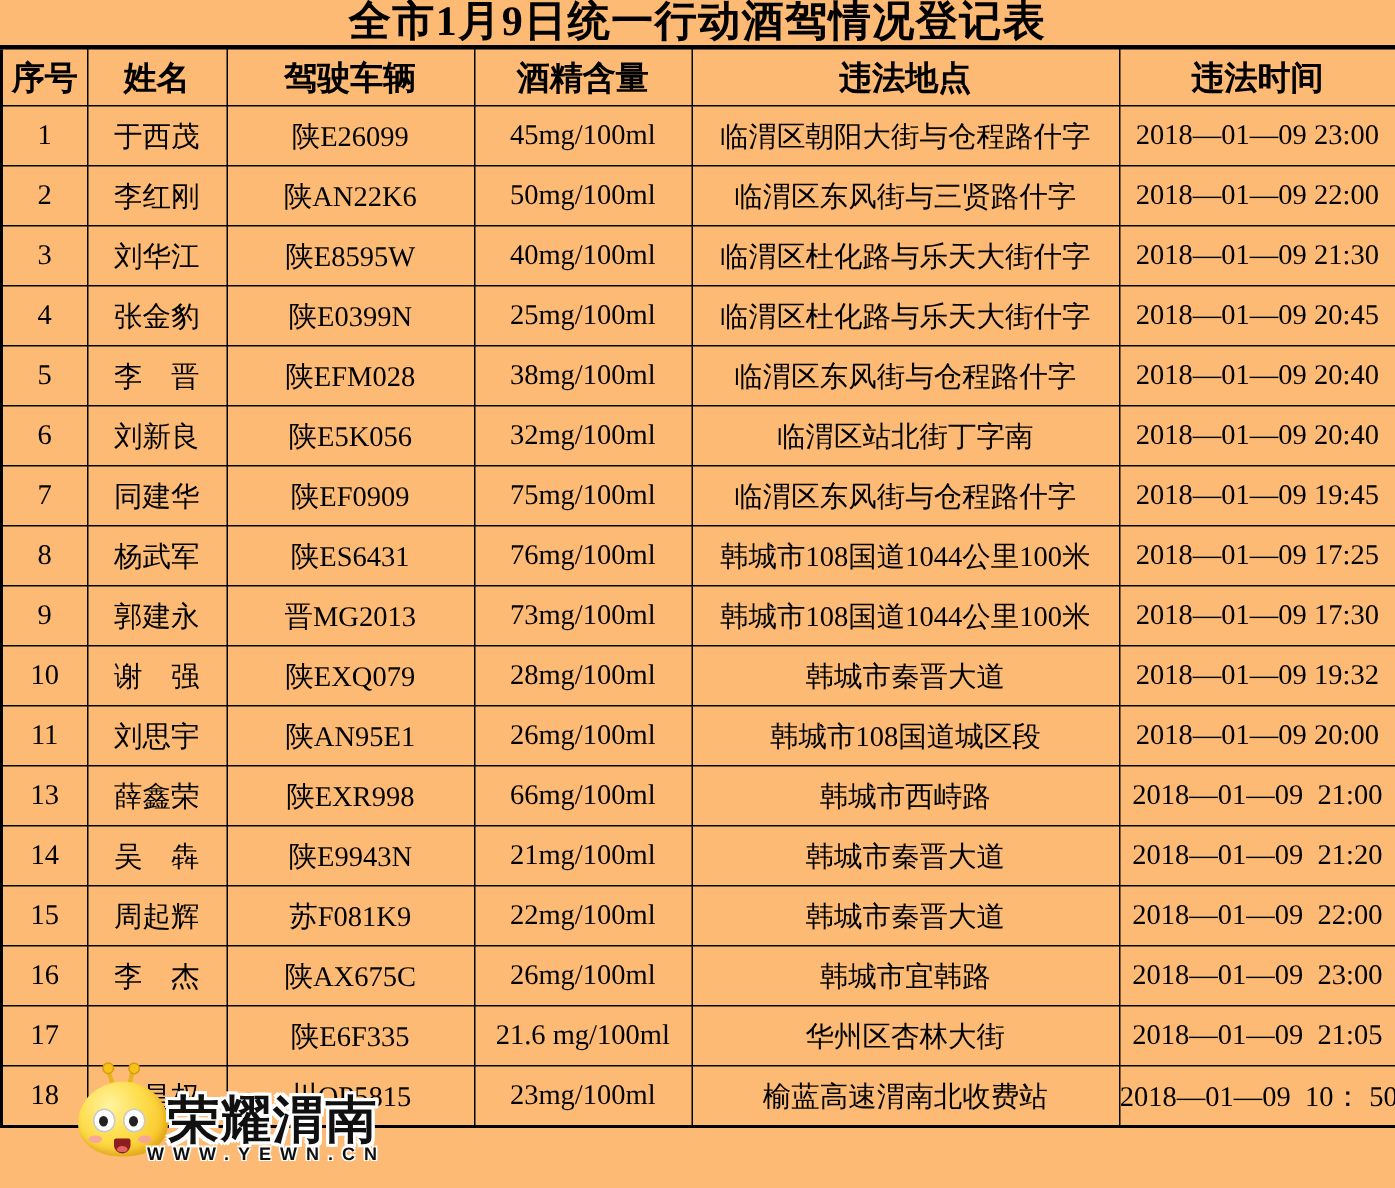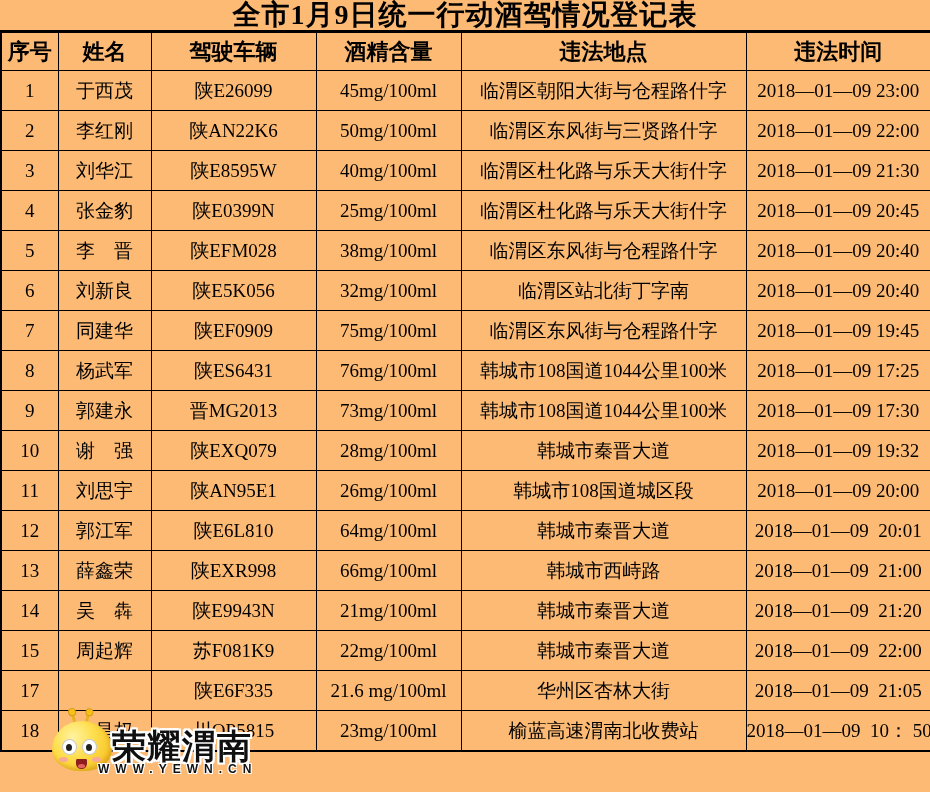--- a/index.html
+++ b/index.html
@@ -195,28 +195,20 @@
         </tr>
         <tr>
           <td class="c0">11</td>
           <td class="c1">刘思宇</td>
           <td class="c2">陕AN95E1</td>
           <td class="c3">26mg/100ml</td>
           <td class="c4">韩城市108国道城区段</td>
           <td class="c5">2018—01—09 20:00</td>
         </tr>
         <tr>
-          <td class="c0">12</td>
-          <td class="c1">郭江军</td>
-          <td class="c2">陕E6L810</td>
-          <td class="c3">64mg/100ml</td>
-          <td class="c4">韩城市秦晋大道</td>
-          <td class="c5">2018—01—09  20:01</td>
-        </tr>
-        <tr>
           <td class="c0">13</td>
           <td class="c1">薛鑫荣</td>
           <td class="c2">陕EXR998</td>
           <td class="c3">66mg/100ml</td>
           <td class="c4">韩城市西峙路</td>
           <td class="c5">2018—01—09  21:00</td>
         </tr>
         <tr>
           <td class="c0">14</td>
           <td class="c1">吴　犇</td>
@@ -225,20 +217,28 @@
           <td class="c4">韩城市秦晋大道</td>
           <td class="c5">2018—01—09  21:20</td>
         </tr>
         <tr>
           <td class="c0">15</td>
           <td class="c1">周起辉</td>
           <td class="c2">苏F081K9</td>
           <td class="c3">22mg/100ml</td>
           <td class="c4">韩城市秦晋大道</td>
           <td class="c5">2018—01—09  22:00</td>
+        </tr>
+        <tr>
+          <td class="c0">16</td>
+          <td class="c1">李　杰</td>
+          <td class="c2">陕AX675C</td>
+          <td class="c3">26mg/100ml</td>
+          <td class="c4">韩城市宜韩路</td>
+          <td class="c5">2018—01—09  23:00</td>
         </tr>
         <tr>
           <td class="c0">17</td>
           <td class="c1"></td>
           <td class="c2">陕E6F335</td>
           <td class="c3">21.6 mg/100ml</td>
           <td class="c4">华州区杏林大街</td>
           <td class="c5">2018—01—09  21:05</td>
         </tr>
         <tr>

